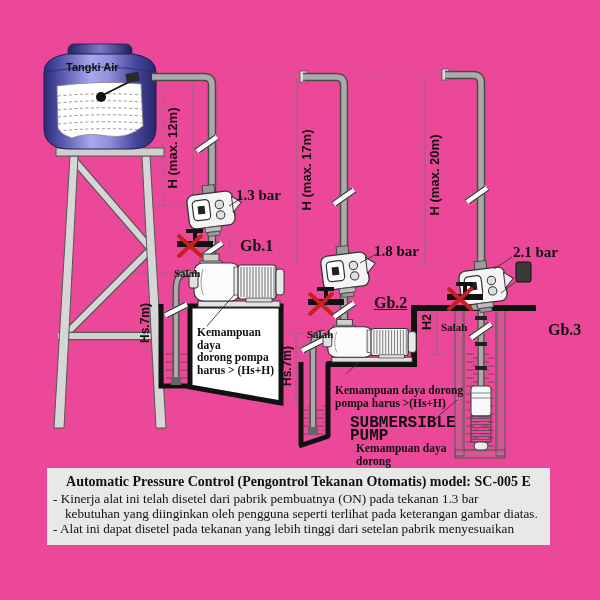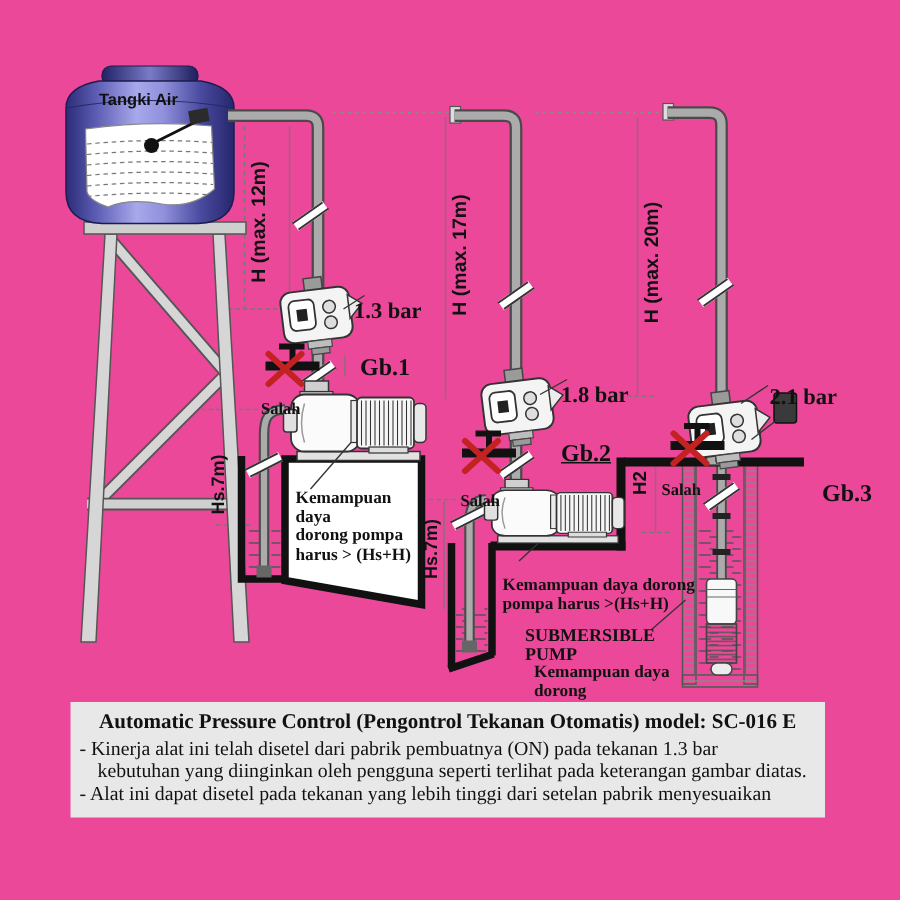--- a/index.html
+++ b/index.html
@@ -3,21 +3,21 @@
 <meta charset="utf-8">
 <style>
   html,body{margin:0;padding:0;background:#fff;}
   .stage{position:relative;width:600px;height:600px;background:#ec4899;
          font-family:"Liberation Sans",sans-serif;overflow:hidden;}
   .stage svg{position:absolute;left:0;top:0;}
   .lbl{position:absolute;color:#111;white-space:nowrap;line-height:1;}
   .serifB{font-family:"Liberation Serif",serif;font-weight:bold;}
   .sansB{font-family:"Liberation Sans",sans-serif;font-weight:bold;}
   .rot{transform:translate(-50%,-50%) rotate(-90deg);}
-  .bar{font-size:15px;margin-top:13px;}
+  .bar{font-size:15px;}
   .gb{font-size:16px;}
   .salah{font-size:11px;margin-top:44px;}
   .hmax{font-size:13px;letter-spacing:0px;}
   .hs{font-size:12px;}
   .note{font-size:11.5px;line-height:12.5px;white-space:normal;}
   .panel{position:absolute;left:47px;top:468px;width:503px;height:77px;
          background:#e8e8e8;font-family:"Liberation Serif",serif;color:#111;}
   .panel .t{font-weight:bold;font-size:14px;text-align:center;margin:6px 4px 1px 4px;white-space:nowrap;}
   .panel .l{font-size:13.2px;line-height:15px;margin:0 19px 0 6px;white-space:nowrap;}
   .panel .l.indent{padding-left:12px;}
@@ -273,25 +273,25 @@
   <div>dorong pompa</div>
   <div>harus &gt; (Hs+H)</div>
 </div>
 
 <div class="lbl serifB note" style="left:335px;top:384px;width:135px;">
   <div>Kemampuan daya dorong</div>
   <div>pompa harus &gt;(Hs+H)</div>
 </div>
 
 <div class="lbl serifB note" style="left:350px;top:417px;width:120px;">
-  <div style="font-size:12px;">SUBMERSIBLE PUMP</div>
+  <div style="font-size:16px;font-family:Liberation Mono, monospace;">SUBMERSIBLE PUMP</div>
   <div style="padding-left:6px;">Kemampuan daya dorong</div>
   <div style="padding-left:10px;">pompa harus &gt;(H+H2)</div>
 </div>
 
 <div class="panel">
-  <div class="t">Automatic Pressure Control (Pengontrol Tekanan Otomatis) model: SC-016 E</div>
+  <div class="t">Automatic Pressure Control (Pengontrol Tekanan Otomatis) model: SC-005 E</div>
   <div class="l">- Kinerja alat ini telah disetel dari pabrik pembuatnya (ON) pada tekanan 1.3 bar</div>
   <div class="l indent">kebutuhan yang diinginkan oleh pengguna seperti terlihat pada keterangan gambar diatas.</div>
   <div class="l">- Alat ini dapat disetel pada tekanan yang lebih tinggi dari setelan pabrik menyesuaikan</div>
 </div>
 
 </div>
 
 </body></html>

